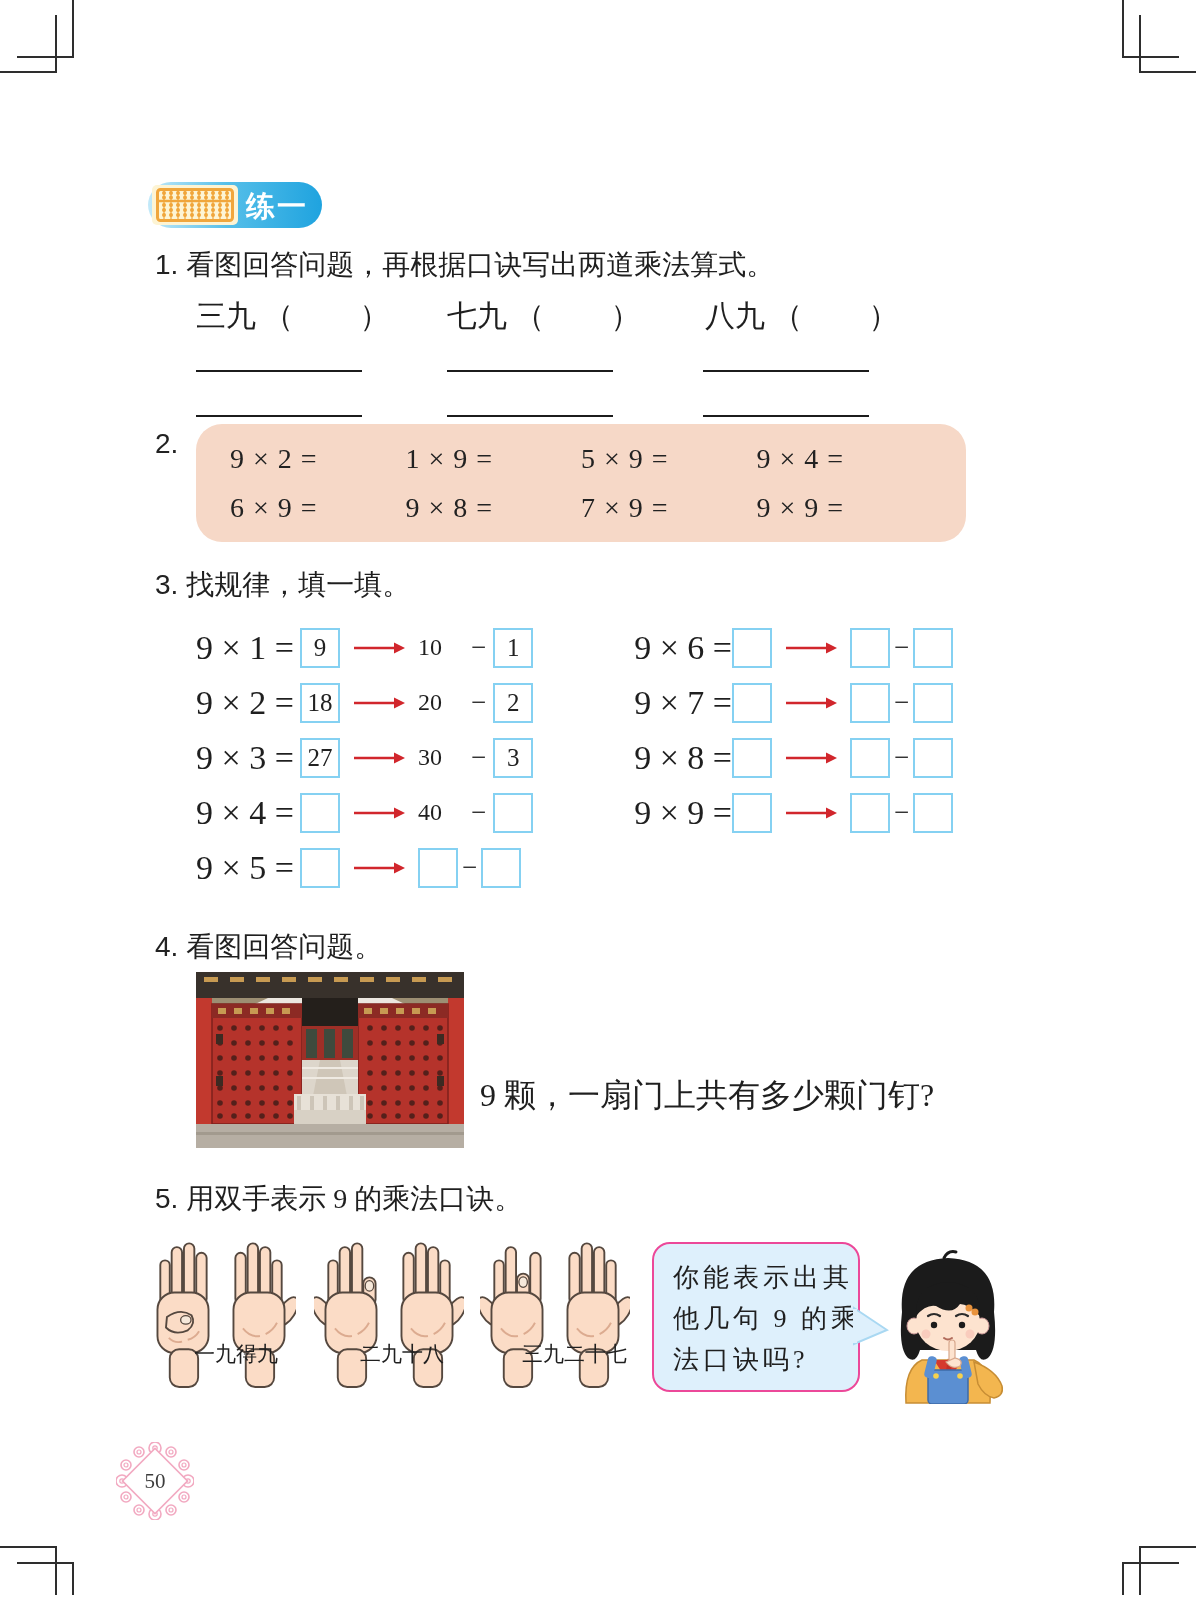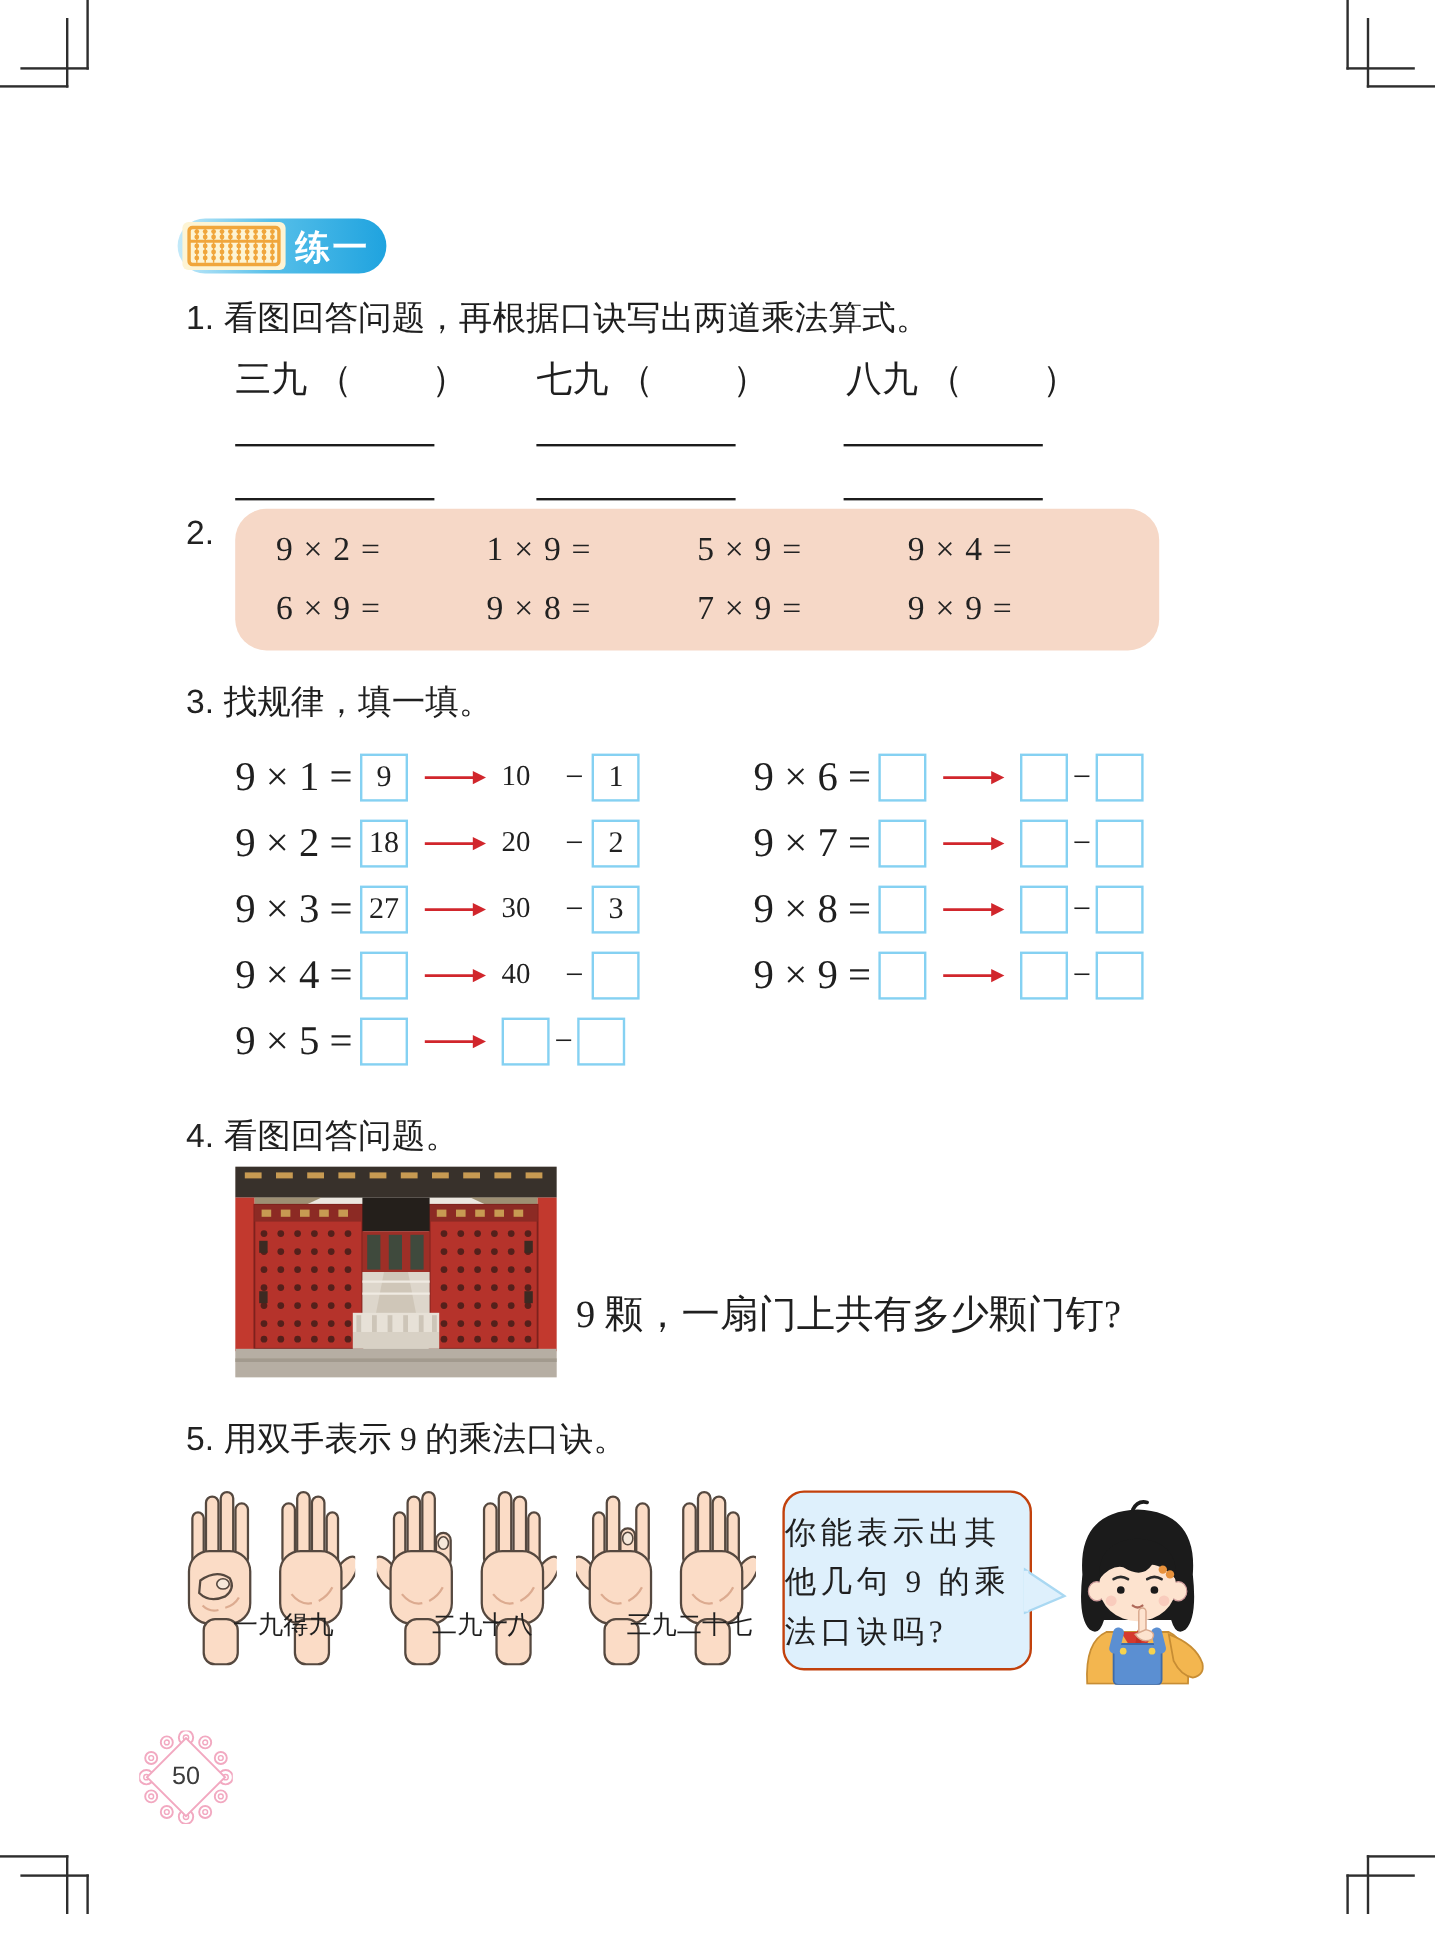--- a/index.html
+++ b/index.html
@@ -34,21 +34,21 @@
   .q2-panel { position:absolute; left:196px; top:424px; width:770px; height:118px;
               background:#f6d8c7; border-radius:26px;
               display:grid; grid-template-columns:repeat(4,1fr); grid-template-rows:1fr 1fr;
               align-items:center; padding:10px 34px; }
   .q2-eq { font-size:28px; color:#222; letter-spacing:1px; }
 
   
   .q3-line { position:absolute; left:155px; top:566px; }
   .q3col { position:absolute; top:620px; }
   .q3col.left  { left:196px; }
-  .q3col.right { left:628px; }
+  .q3col.right { left:628px;text-align:right; }
   .mrow { height:55px; display:flex; align-items:center; }
   .expr { font-size:34px; width:104px; white-space:nowrap; }
   .abox { width:40px; height:40px; border:2px solid #85d1f2; display:flex; align-items:center;
           justify-content:center; font-size:25px; color:#222; background:#ffffff; flex:0 0 auto; }
   .arr { margin:0 12px; flex:0 0 auto; }
   .mtext { font-size:24px; width:46px; text-align:left; }
   .minus { font-size:27px; margin:0 7px; }
   .minus.tight { margin:0 4px; }
 
   
@@ -59,30 +59,30 @@
 
   
   .q5-line { position:absolute; left:155px; top:1180px; }
   .hands { position:absolute; top:1232px; }
   .hp1 { left:146px; } .hp2 { left:314px; } .hp3 { left:480px; }
   .hpair { display:flex; gap:2px; }
   .cap { position:absolute; top:1340px; font-size:21px; white-space:nowrap;margin-left:36px; }
   .cap1 { left:158px; } .cap2 { left:324px; } .cap3 { left:486px; }
 
   .bubble { position:absolute; left:652px; top:1242px; width:208px; height:150px;
-            background:#def0fc; border:2px solid #c2410c; border-radius:18px; padding:13px 0; }
+            background:#def0fc; border:2px solid #ec4899; border-radius:18px; padding:13px 19px; }
   .bubble-line { font-size:26px; line-height:41px; letter-spacing:4px; white-space:nowrap; }
   .bubble-tail { position:absolute; right:-31px; top:62px; }
 
   .girl { position:absolute; left:856px; top:1246px; }
 
   
   .orn { position:absolute; left:116px; top:1442px; width:78px; height:78px; }
   .orn-num { position:absolute; left:0; top:27px; width:78px; text-align:center;
-             font-family:Liberation Sans, sans-serif; font-size:21px; color:#3c3c3c; }
+             font-family:Liberation Serif, serif; font-size:21px; color:#3c3c3c; }
 </style>
 </head>
 <body>
 
 <div class="page">
 
   <div class="mk" style="left:72px;top:0;width:2px;height:58px;"></div>
   <div class="mk" style="left:17px;top:56px;width:57px;height:2px;"></div>
   <div class="mk" style="left:55px;top:15px;width:2px;height:58px;"></div>
   <div class="mk" style="left:0;top:71px;width:57px;height:2px;"></div>

